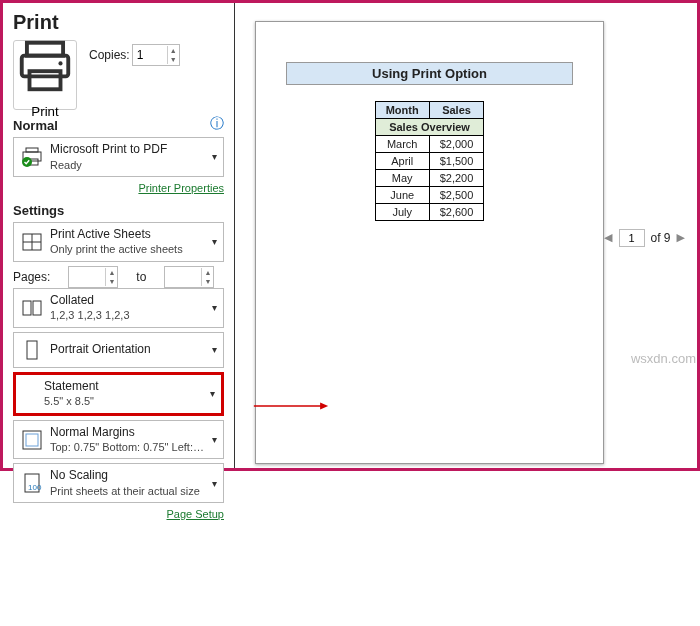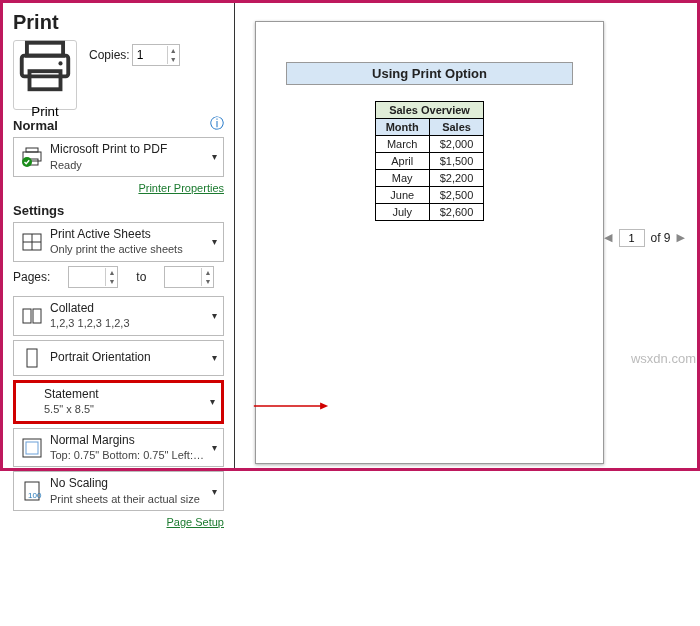--- a/index.html
+++ b/index.html
@@ -27,21 +27,21 @@
 .combo .ico { width: 24px; height: 24px; margin-right: 6px; display: flex; align-items: center; justify-content: center; flex-shrink: 0; }
 .combo .text { flex: 1; line-height: 1.3; }
 .combo .text .main { font-size: 12px; }
 .combo .text .sub { font-size: 11px; color: #444; }
 .combo .chev { color: #333; font-size: 10px; margin-left: 4px; }
 .combo.highlight { border: 3px solid #d00000; }
 
 .link-row { text-align: right; margin: 2px 0 4px; }
 .link-row a { color: #1b7a2f; font-size: 11px; text-decoration: underline; cursor: pointer; }
 
-.pages-row { display: flex; align-items: center; gap: 18px; margin-bottom: 8px; }
+.pages-row { display: flex; align-items: center; gap: 18px; margin-bottom: 0; }
 .pages-row .spinner input { width: 36px; }
 
 .preview-page { flex: 1; margin: 10px 0 4px 0; border: 1px solid #999; box-shadow: 0 1px 3px rgba(0,0,0,0.3); background: #fff; padding: 40px 18px; }
 .doc-title { background: #d6e6f5; border: 1px solid #999; font-weight: bold; text-align: center; padding: 3px; font-size: 13px; margin: 0 12px 16px; }
 .tbl { border-collapse: collapse; margin: 0 auto; }
 .tbl th, .tbl td { border: 1px solid #000; padding: 2px 10px; font-size: 11px; text-align: center; }
 .tbl .htop { background: #e0edd8; font-weight: bold; }
 .tbl .hsub { background: #d6e6f5; font-weight: bold; }
 
 .pager { display: flex; align-items: center; justify-content: center; gap: 6px; padding: 4px 0 8px; }
@@ -206,26 +206,26 @@
 
     <div class="link-row"><a>Page Setup</a></div>
   </div>
 
   <div class="right">
     <div class="preview-page">
       <div class="doc-title">Using Print Option</div>
       <table class="tbl">
         <tbody>
             <tr>
-              <th class="htop" colspan="2">Sales Overview</th>
-            </tr>
-        <tr>
           <th class="hsub">Month</th>
           <th class="hsub">Sales</th>
         </tr>
+        <tr>
+              <th class="htop" colspan="2">Sales Overview</th>
+            </tr>
         <tr>
               <td>March</td>
               <td>$2,000</td>
             </tr>
         <tr>
               <td>April</td>
               <td>$1,500</td>
             </tr>
         <tr>
               <td>May</td>

